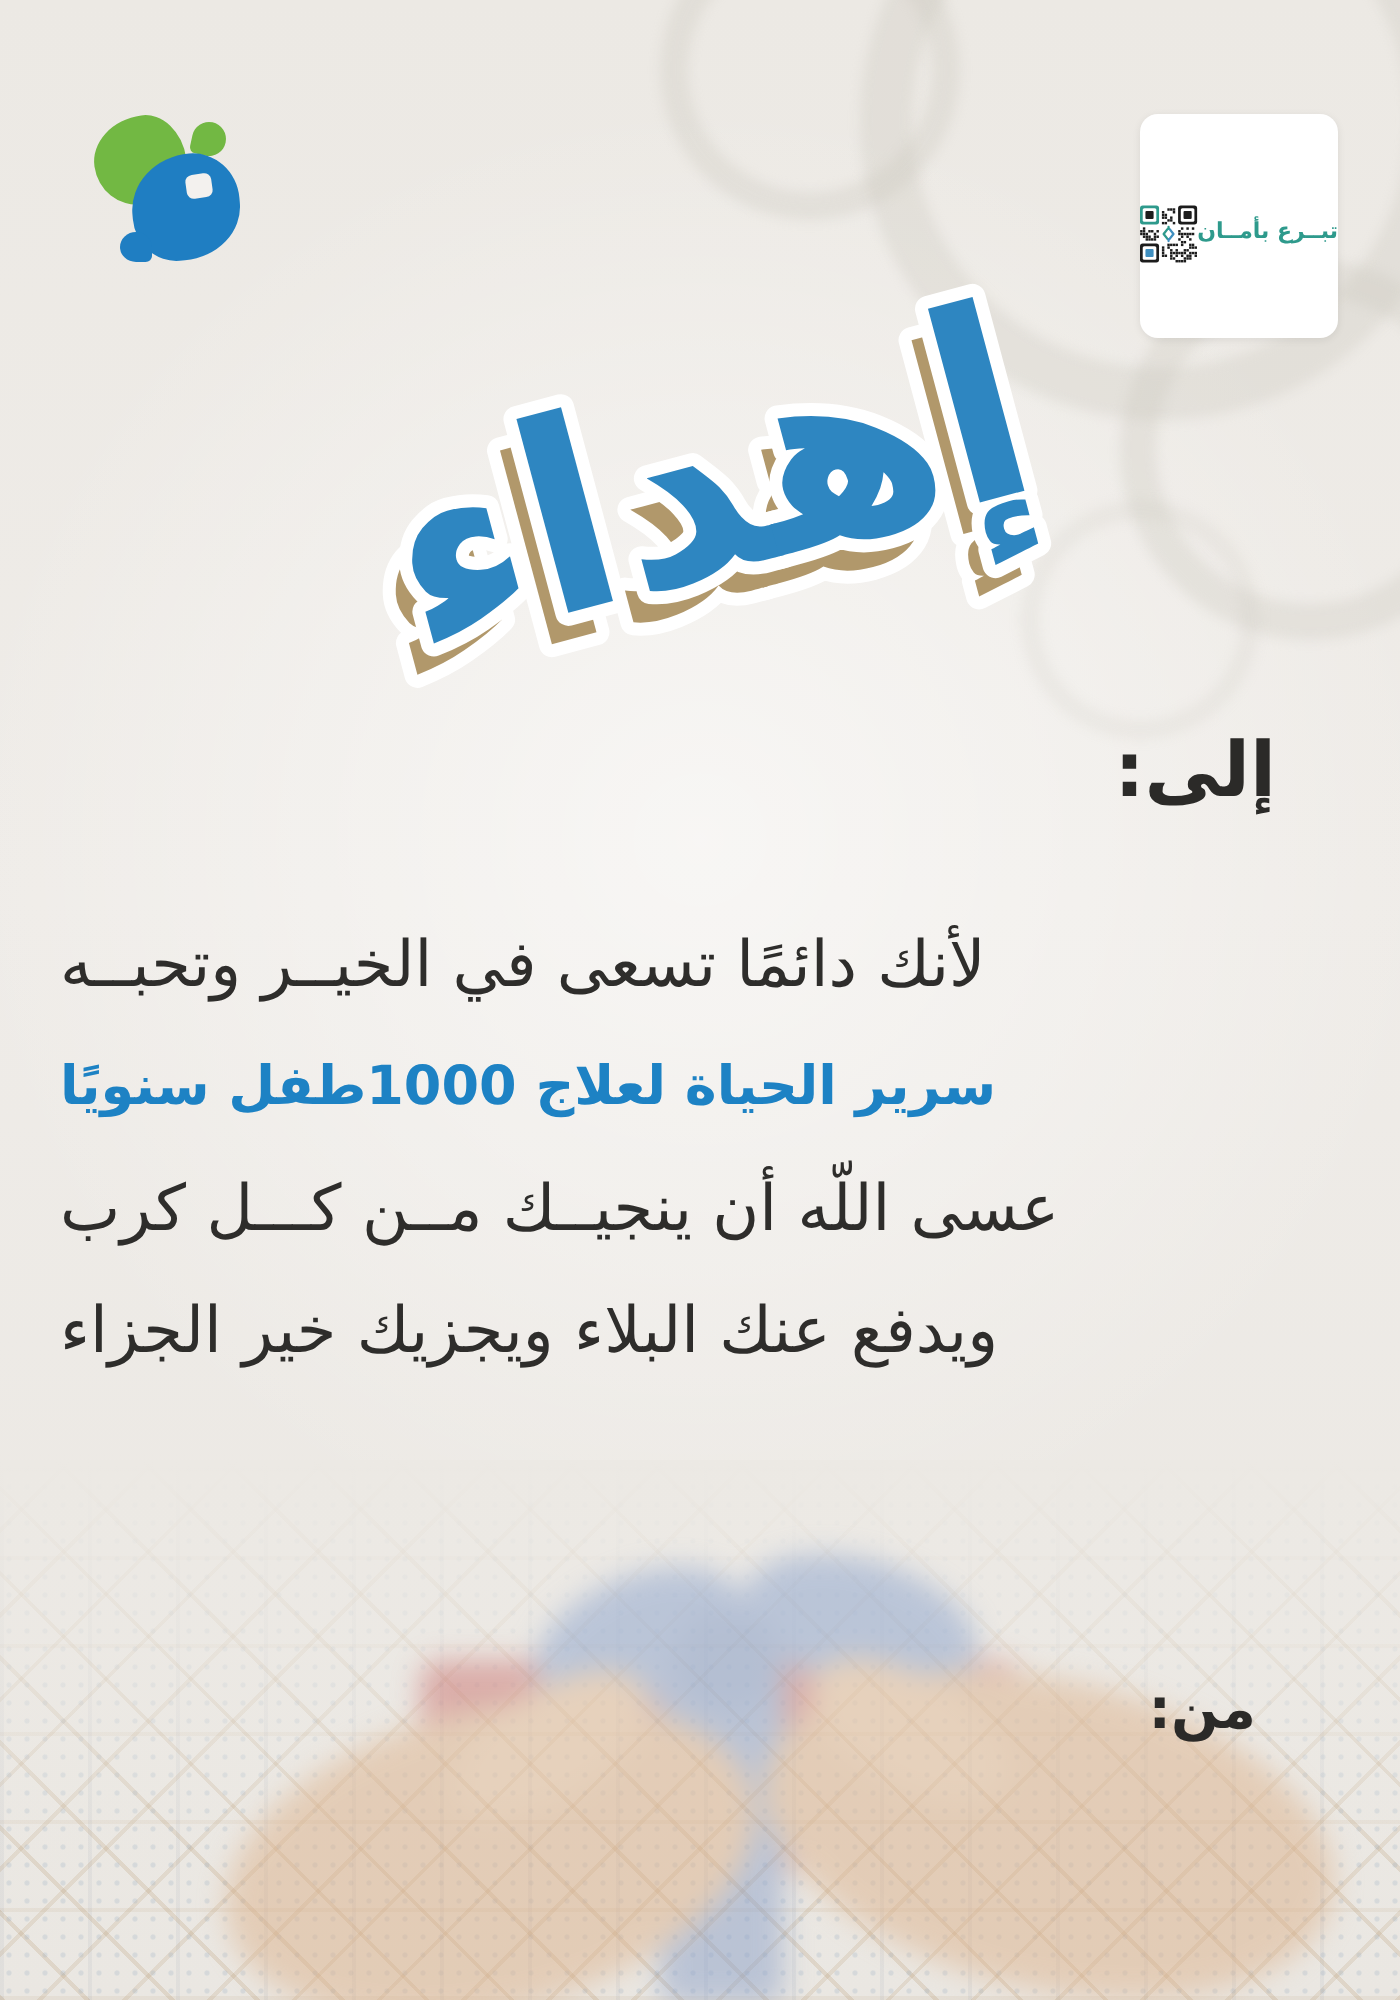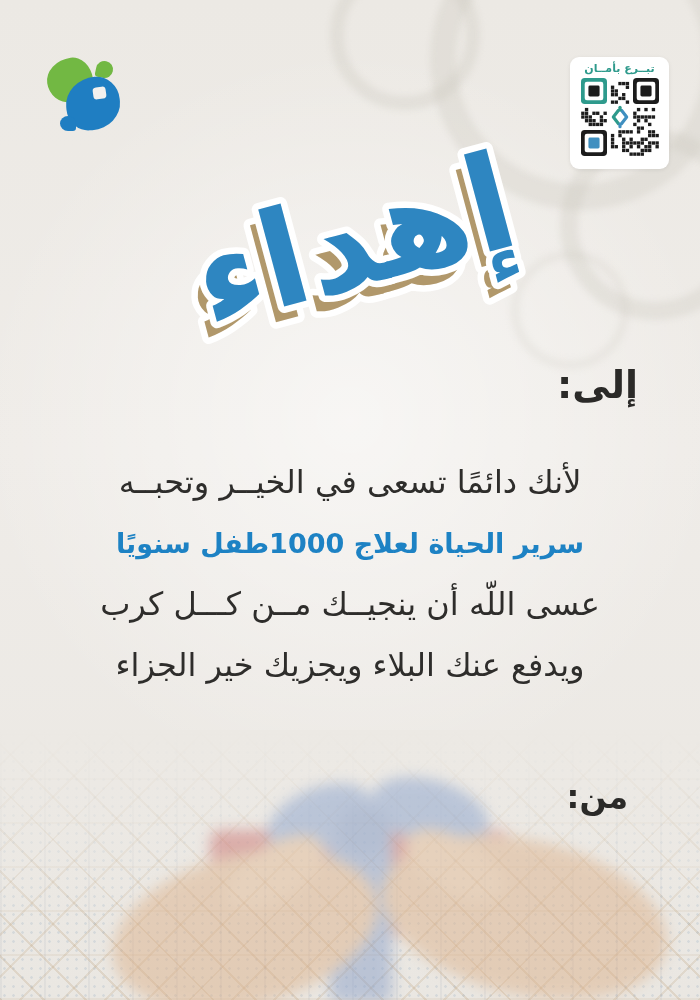--- a/index.html
+++ b/index.html
@@ -70,35 +70,35 @@
   .white-hole { position:absolute; left:93px; top:87px; width:13px; height:12px; background:#f3f1ee;
                 border-radius:28%; transform:rotate(-8deg); }
   .logo-tagline { position:absolute; left:30px; right:528px; top:141px; text-align:center;
                   font-size:11px; font-weight:bold; color:#5aa435; white-space:nowrap; direction:rtl; }
   .logo-license { position:absolute; left:30px; right:528px; top:155px; text-align:center;
                   font-size:9px; color:#8a857f; white-space:nowrap; direction:rtl; }
 
   
   #donate-qr-card { position:absolute; left:570px; top:57px; width:99px; height:112px; z-index:3;
                     background:#ffffff; border-radius:9px; box-shadow:0 1px 4px rgba(0,0,0,.08);
-                    display:flex; flex-direction:column; align-items:center; padding-top:5px; }
+                    display:flex; flex-direction:row; align-items:center; padding-top:5px; }
   .qr-label { font-size:11px; font-weight:bold; color:#2e9a8c; white-space:nowrap; direction:rtl; }
   .qr-box { margin-top:3px; width:78px; height:78px; }
 
   
   #title-calligraphy { position:absolute; left:130px; top:100px; width:450px; height:280px; z-index:3; }
 
   
   .to-label { position:absolute; right:62px; top:363px; z-index:3; font-size:38px; font-weight:bold;
               color:#2b2a28; direction:rtl;margin-left:38px; }
-  #message-block { position:absolute; left:30px; right:30px; top:452px; z-index:3; text-align:center;
+  #message-block { position:absolute; left:30px; right:30px; top:452px; z-index:3; text-align:left;
                    direction:rtl; }
   .msg-line { font-size:32px; color:#2e2d2b; line-height:61px; white-space:nowrap; }
   .msg-line.blue { font-size:27px; font-weight:bold; color:#1d82c4; }
-  .from-label { position:absolute; right:72px; top:778px; z-index:3; font-size:32px; font-weight:bold;
+  .from-label { position:absolute; right:72px; top:838px; z-index:3; font-size:28px; font-weight:bold;
                 color:#2b2a28; direction:rtl; }
 </style>
 </head>
 <body>
 
 <div id="page">
 
   <div class="ring r1"></div>
   <div class="ring r2"></div>
   <div class="ring r3"></div>

